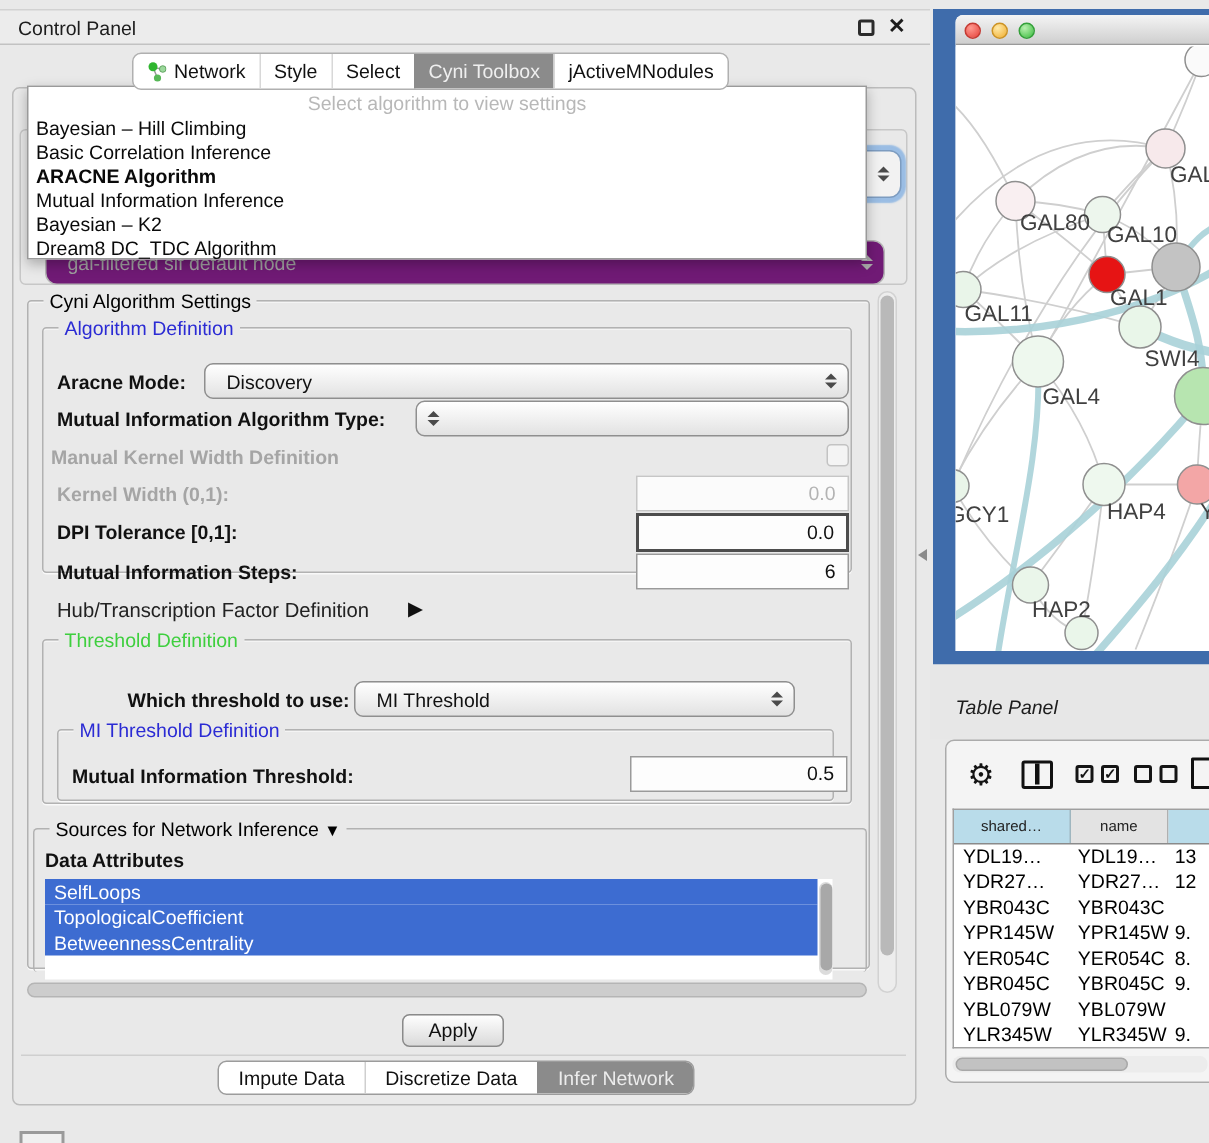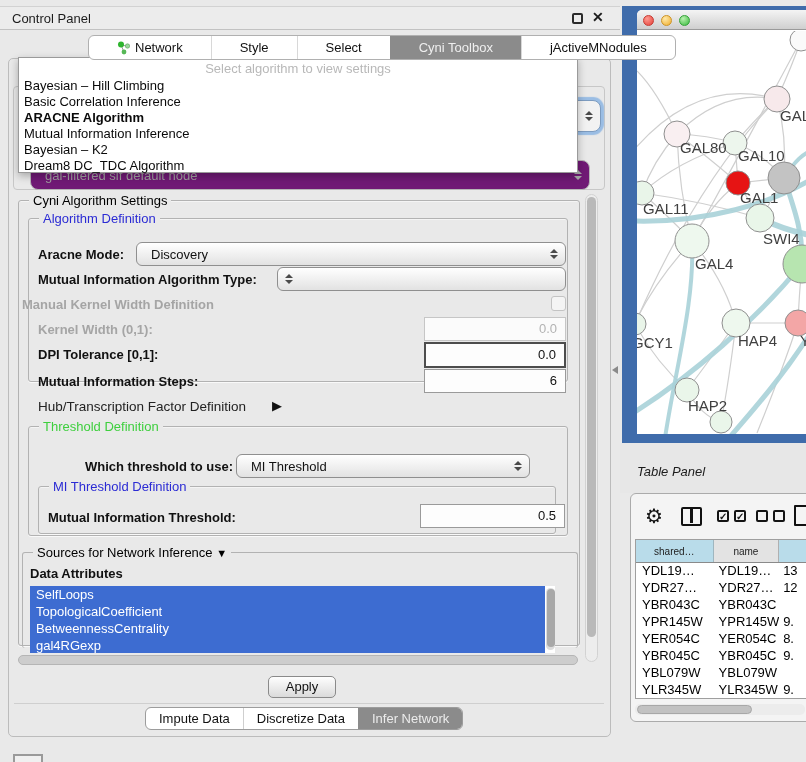--- a/index.html
+++ b/index.html
@@ -11,21 +11,21 @@
   .cp-titlebar { left:0; top:6px; width:620px; height:24px; background:#ececec;
     border-top:1px solid #d2d2d2; border-bottom:1px solid #c2c2c2; }
   .cp-title { position:absolute; left:12px; top:4px; font-size:13px; color:#1c1c1c; }
   .cp-float { position:absolute; left:572px; top:6px; width:11px; height:11px; border:2px solid #2b2b2b; border-radius:2px; }
   .cp-close { position:absolute; left:592px; top:2px; font-size:14px; font-weight:bold; color:#1c1c1c; }
 
   .cp-outer { left:8px; top:58px; width:603px; height:679px; border:1px solid #bcbcbc; border-radius:5px; background:#e9e9e9; }
 
   .tabbar { left:88px; top:35px; height:25px; display:flex; align-items:stretch; background:#ffffff;
     border:1px solid #b0b0b0; border-radius:6px; overflow:hidden; z-index:20; }
-  .tab { display:flex; align-items:center; padding:0 28px; font-size:13px; color:#111; white-space:nowrap; border-left:1px solid #d8d8d8; }
+  .tab { display:flex; align-items:center; padding:0 9px; font-size:13px; color:#111; white-space:nowrap; border-left:1px solid #d8d8d8; }
   .tab:first-child { border-left:none; }
   .tab.sel { background:#8b8b8b; color:#efefef; border-left:1px solid #8b8b8b; }
   .tabicon { margin-right:5px; display:inline-flex; }
 
   .subpanel-upper { left:13px; top:86px; width:592px; height:104px; border:1px solid #c7c7c7; border-radius:4px; z-index:1; }
 
   .combo { border:1px solid #8f8f8f; border-radius:6px; background:linear-gradient(#ffffff,#e2e2e2);
     font-size:13px; color:#111; display:flex; align-items:center; }
   .combo .cval { padding-left:14px; flex:1; }
   .combo .arrows { width:22px; display:flex; flex-direction:column; align-items:center; justify-content:center; line-height:5px; }
@@ -198,21 +198,21 @@
       <i class="dn"></i>
     </span>
 </div>
 <span class="flabel" style="left:38px; top:272px;">Mutual Information Algorithm Type:</span>
 <div class="abs combo" style="left:277px; top:267px; width:289px; height:24px;">
   <span class="arrows">
       <i class="up"></i>
       <i class="dn"></i>
     </span>
 </div>
-<span class="flabel dis" style="left:22px; top:297px;">Manual Kernel Width Definition</span>
+<span class="flabel dis" style="left:34px; top:297px;">Manual Kernel Width Definition</span>
 <span class="abs" style="left:551px; top:296px; width:15px; height:15px; border:1px solid #c3c3c3; border-radius:3px; background:#f4f4f4;"></span>
 <span class="flabel dis" style="left:38px; top:322px;">Kernel Width (0,1):</span>
 <span class="tinput dis" style="left:424px; top:317px; width:142px; height:24px; border:1px solid #c6c6c6;">0.0</span>
 <span class="flabel" style="left:38px; top:347px;">DPI Tolerance [0,1]:</span>
 <span class="tinput" style="left:424px; top:342px; width:142px; height:26px; border:2px solid #4d4d4d; line-height:22px;">0.0</span>
 <span class="flabel" style="left:38px; top:374px;">Mutual Information Steps:</span>
 <span class="tinput" style="left:424px; top:369px; width:142px; height:24px; border:1px solid #9a9a9a;">6</span>
 
 <span class="flabel norm" style="left:38px; top:399px; font-size:13.5px; color:#222;">Hub/Transcription Factor Definition</span>
 <span class="flabel norm" style="left:272px; top:398px; color:#111; font-size:13px;">▶</span>
@@ -239,21 +239,20 @@
     <span>Sources for Network Inference</span>
     <span style="font-size:11px;">▼</span>
   </span>
 </div>
 <span class="flabel" style="left:30px; top:566px;">Data Attributes</span>
 <div class="abs attr-list">
   <div id="attr-items">
       <div class="attr-item">SelfLoops</div>
       <div class="attr-item">TopologicalCoefficient</div>
       <div class="attr-item">BetweennessCentrality</div>
-      <div class="attr-item">gal4RGexp</div>
     </div>
   <span class="attr-scroll">
       <span class="thumb"></span>
     </span>
 </div>
 
 <div class="abs apply-btn">Apply</div>
 <div class="abs divline"></div>
 <div class="abs bottabs" id="bottom-tabs">
     <span class="btab">Impute Data</span>

